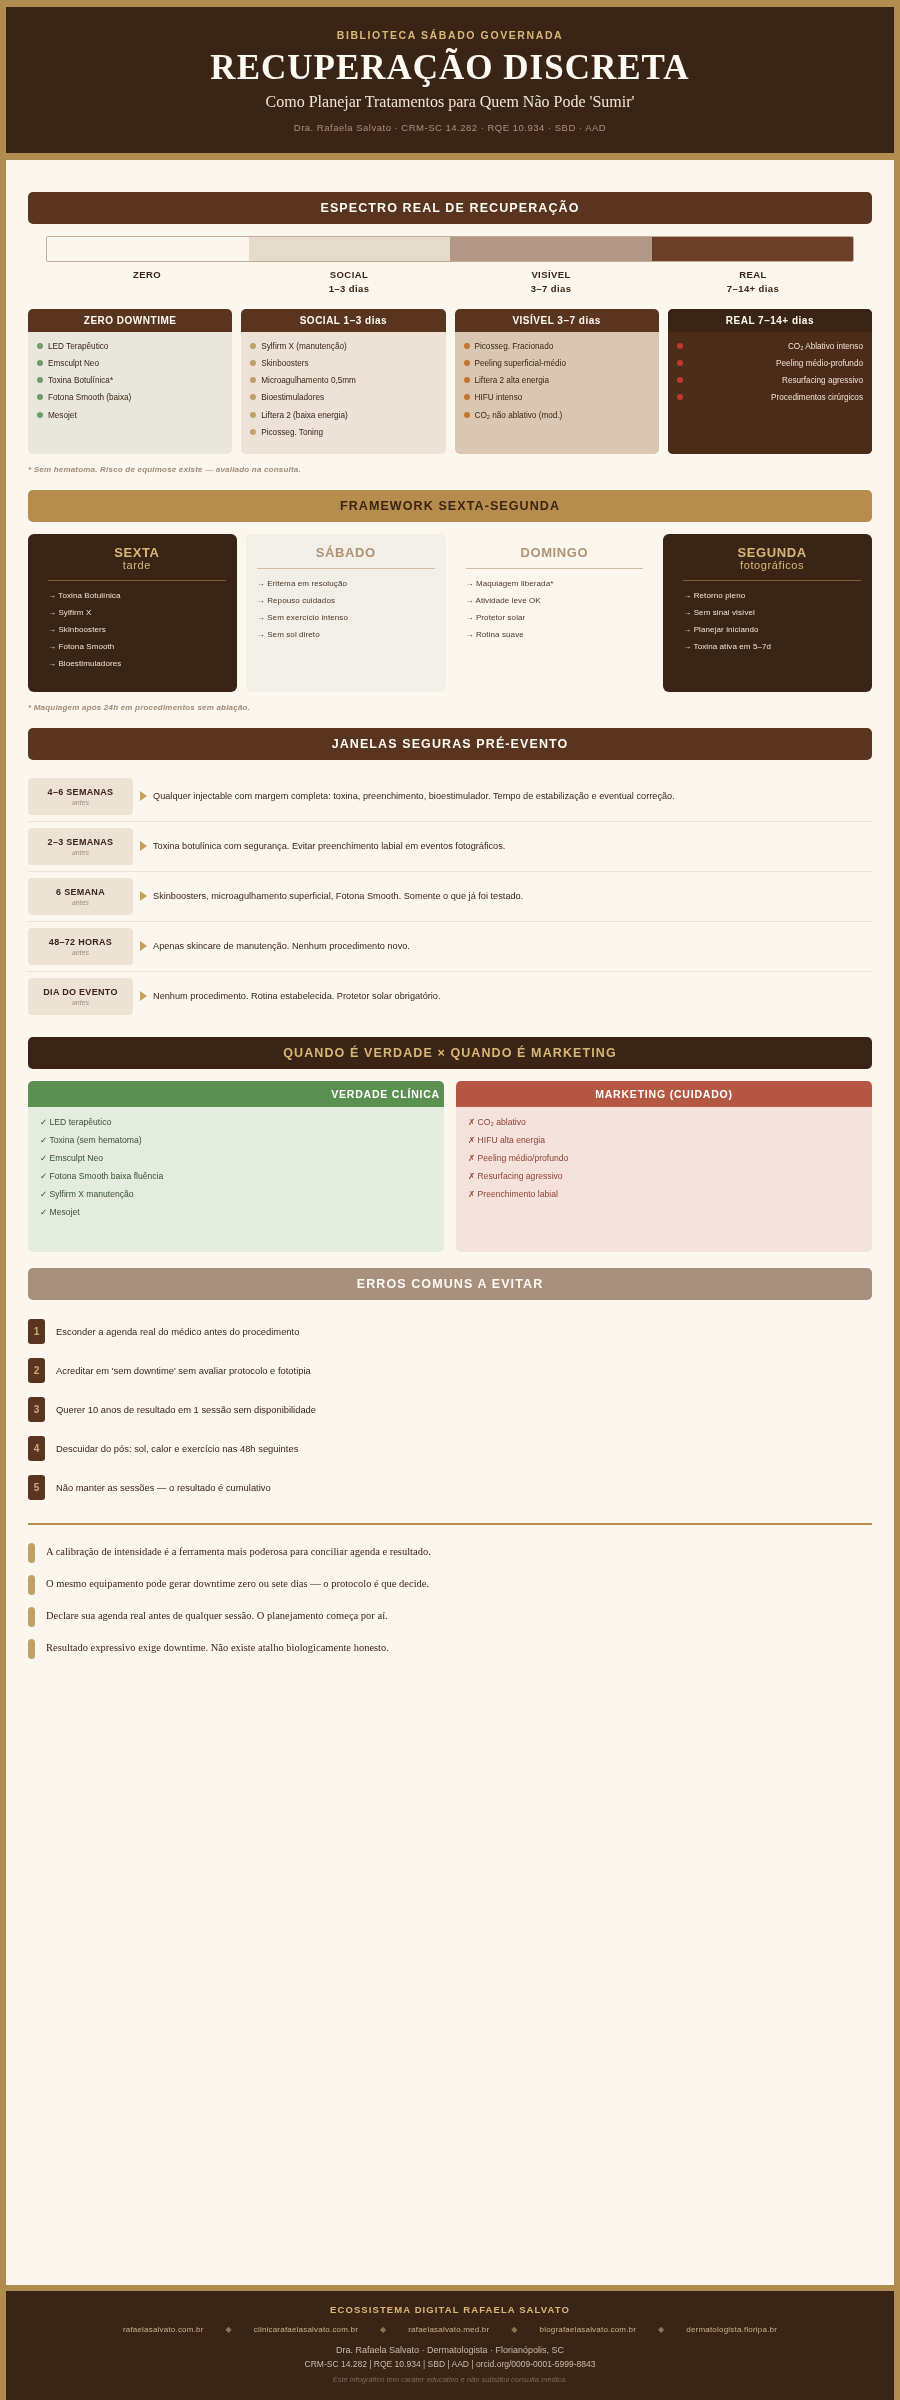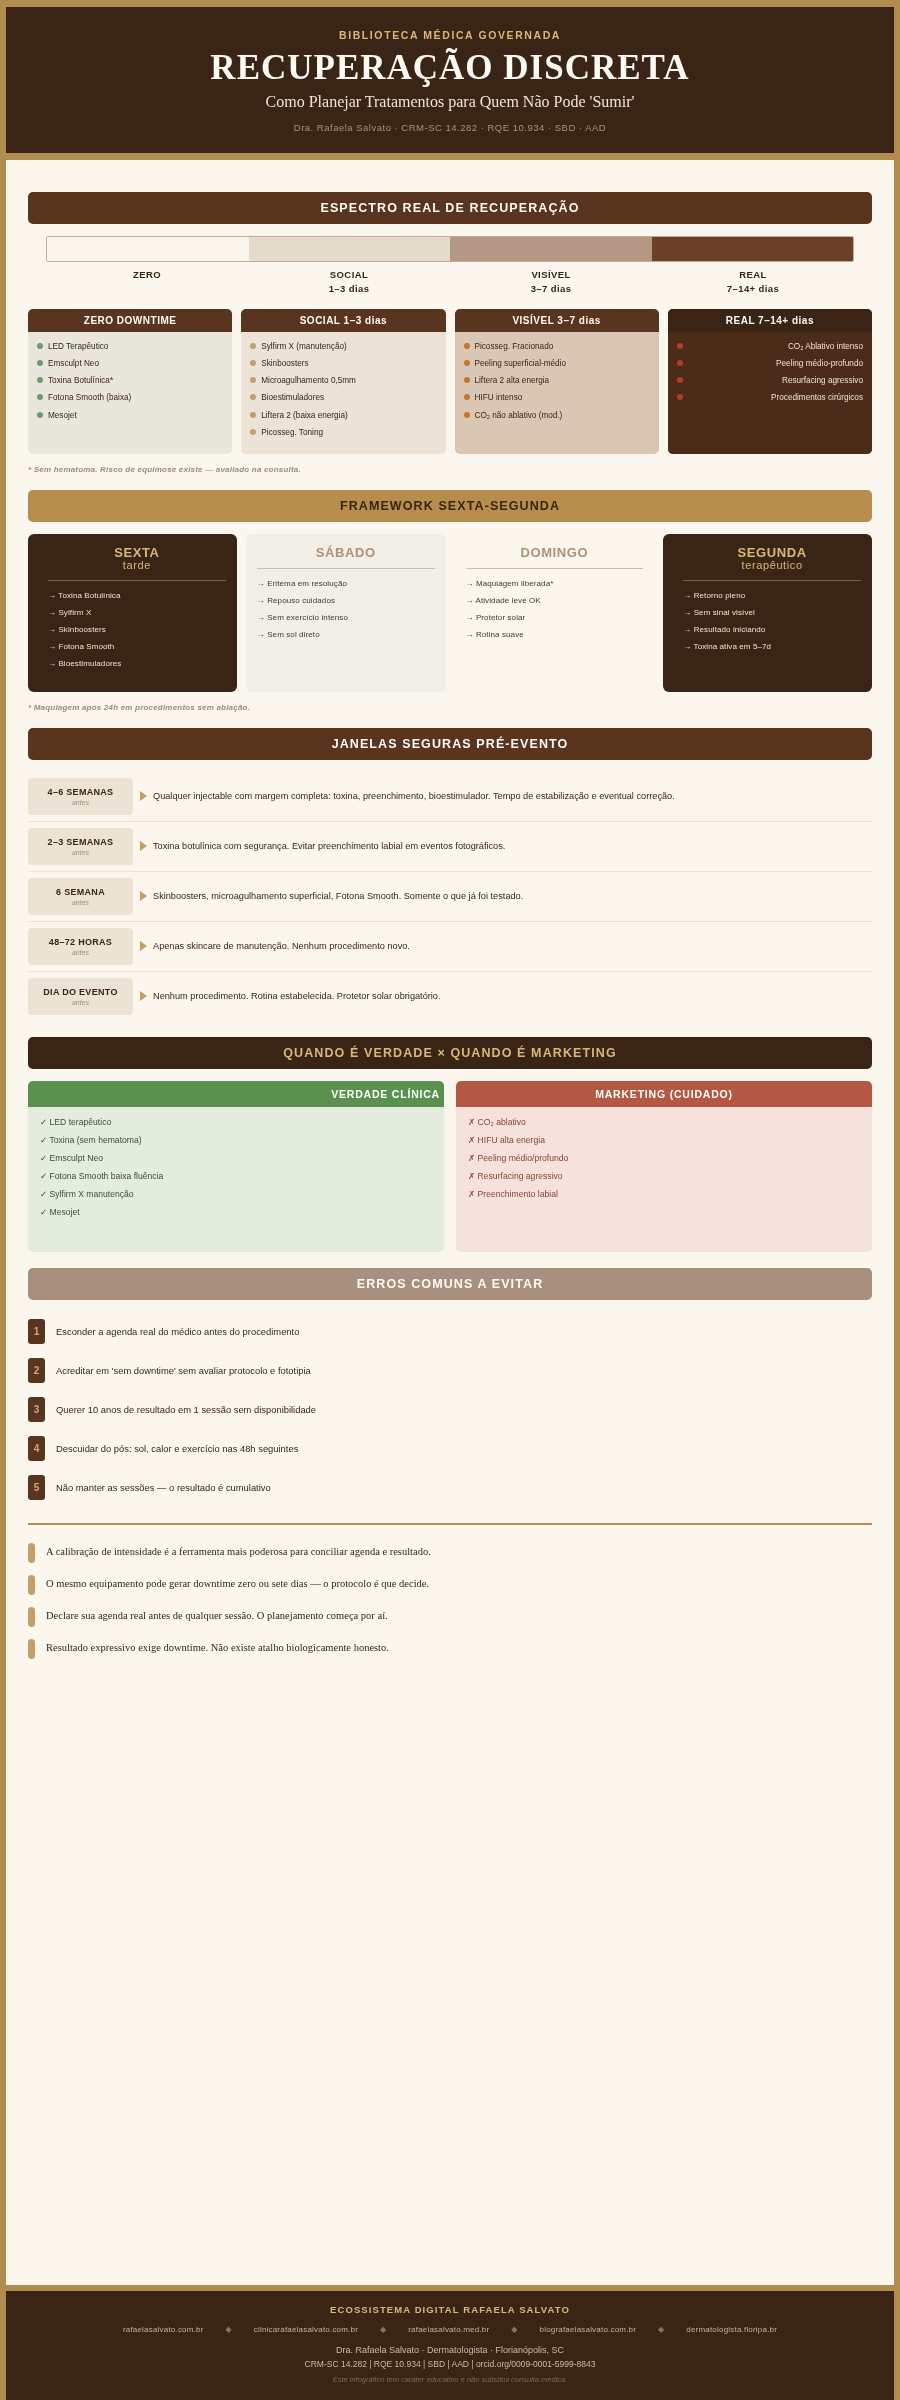--- a/index.html
+++ b/index.html
@@ -344,21 +344,21 @@
   .f-line1 { color: #cdbca6; font-size: 9px; margin-bottom: 4px; }
   .f-line2 { color: #cdbca6; font-size: 8.5px; margin-bottom: 6px; }
   .f-disc { color: #7f6a52; font-size: 7.5px; font-style: italic; }
 </style>
 </head>
 <body>
 
 <div class="topbar"></div>
 
 <div class="header">
-  <div class="kicker">BIBLIOTECA MÉDICA GOVERNADA</div>
+  <div class="kicker">BIBLIOTECA SÁBADO GOVERNADA</div>
   <div class="main-title">RECUPERAÇÃO DISCRETA</div>
   <div class="subtitle">Como Planejar Tratamentos para Quem Não Pode 'Sumir'</div>
   <div class="credit">Dra. Rafaela Salvato · CRM-SC 14.282 · RQE 10.934 · SBD · AAD</div>
 </div>
 
 <div class="page">
 
   <div class="section-band band-brown">ESPECTRO REAL DE RECUPERAÇÃO</div>
   <div class="spectrum-bar" id="spectrum-bar">
       <div style="background: rgb(251, 247, 239);"></div>
@@ -509,25 +509,25 @@
       </div>
       <div class="day-card day-plain">
         <div class="day-title"><span>DOMINGO</span></div>
         <div class="day-rule"></div>
         <div class="day-item">→ Maquiagem liberada*</div>
         <div class="day-item">→ Atividade leve OK</div>
         <div class="day-item">→ Protetor solar</div>
         <div class="day-item">→ Rotina suave</div>
       </div>
       <div class="day-card day-dark">
-        <div class="day-title"><span>SEGUNDA</span><span class="small">terapêutico</span></div>
+        <div class="day-title"><span>SEGUNDA</span><span class="small">fotográficos</span></div>
         <div class="day-rule"></div>
         <div class="day-item">→ Retorno pleno</div>
         <div class="day-item">→ Sem sinal visível</div>
-        <div class="day-item">→ Resultado iniciando</div>
+        <div class="day-item">→ Planejar iniciando</div>
         <div class="day-item">→ Toxina ativa em 5–7d</div>
       </div>
     </div>
   <div class="footnote">* Maquiagem após 24h em procedimentos sem ablação.</div>
 
   <div class="section-band band-brown">JANELAS SEGURAS PRÉ-EVENTO</div>
   <div id="tl-list">
       <div class="tl-row">
         <div class="tl-chip">
           <div class="t1">4–6 SEMANAS</div>

